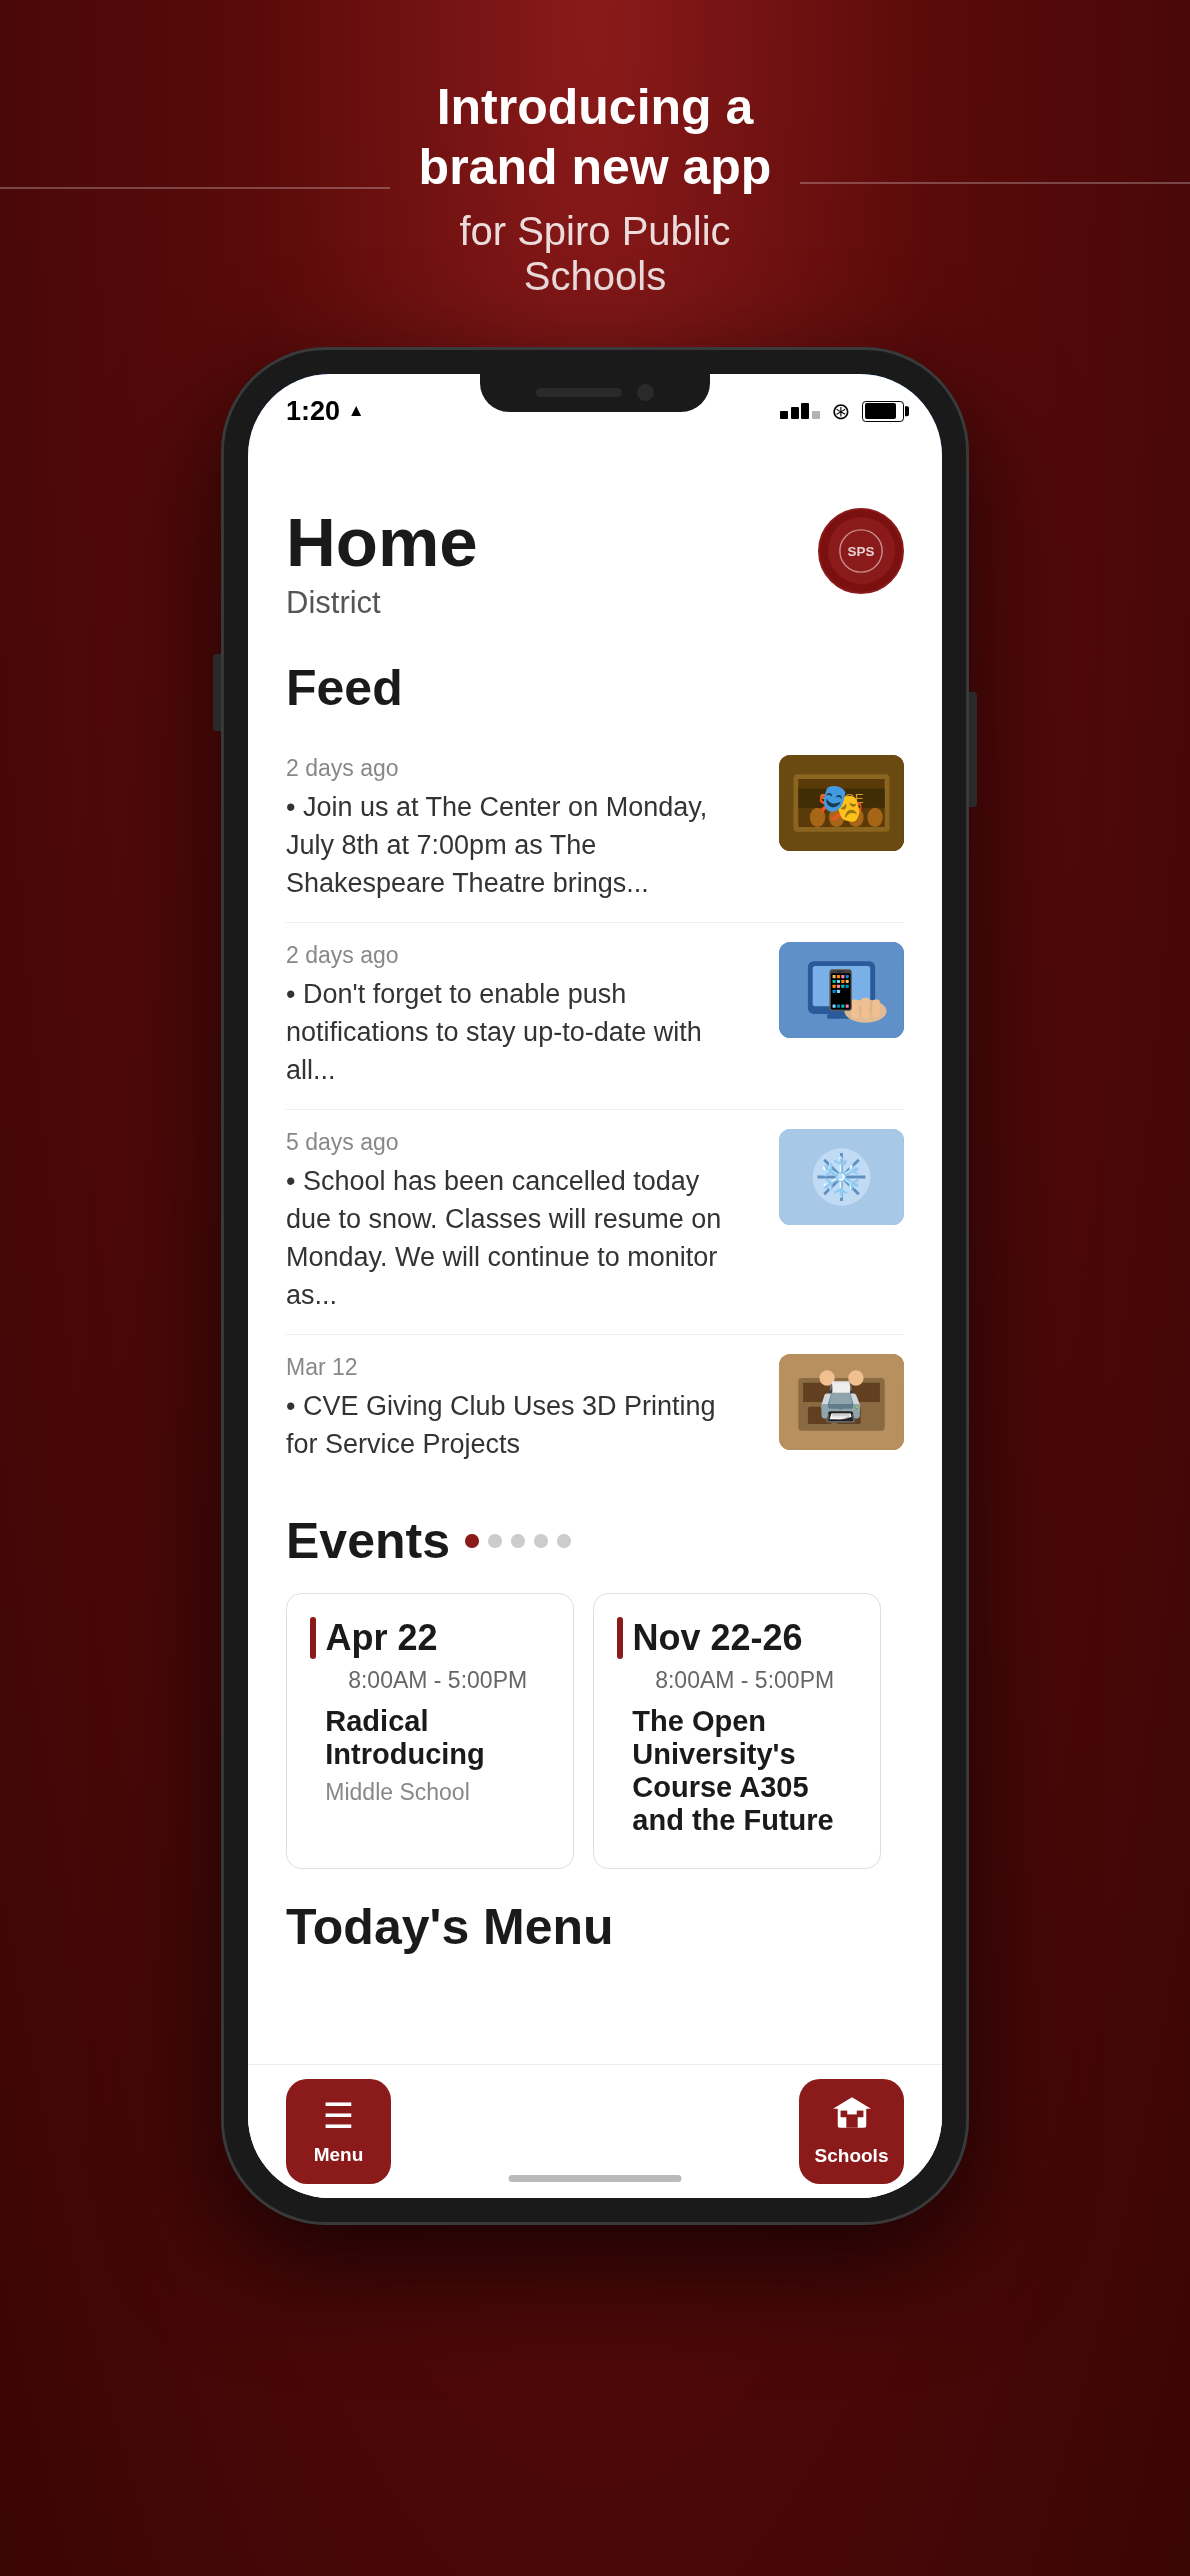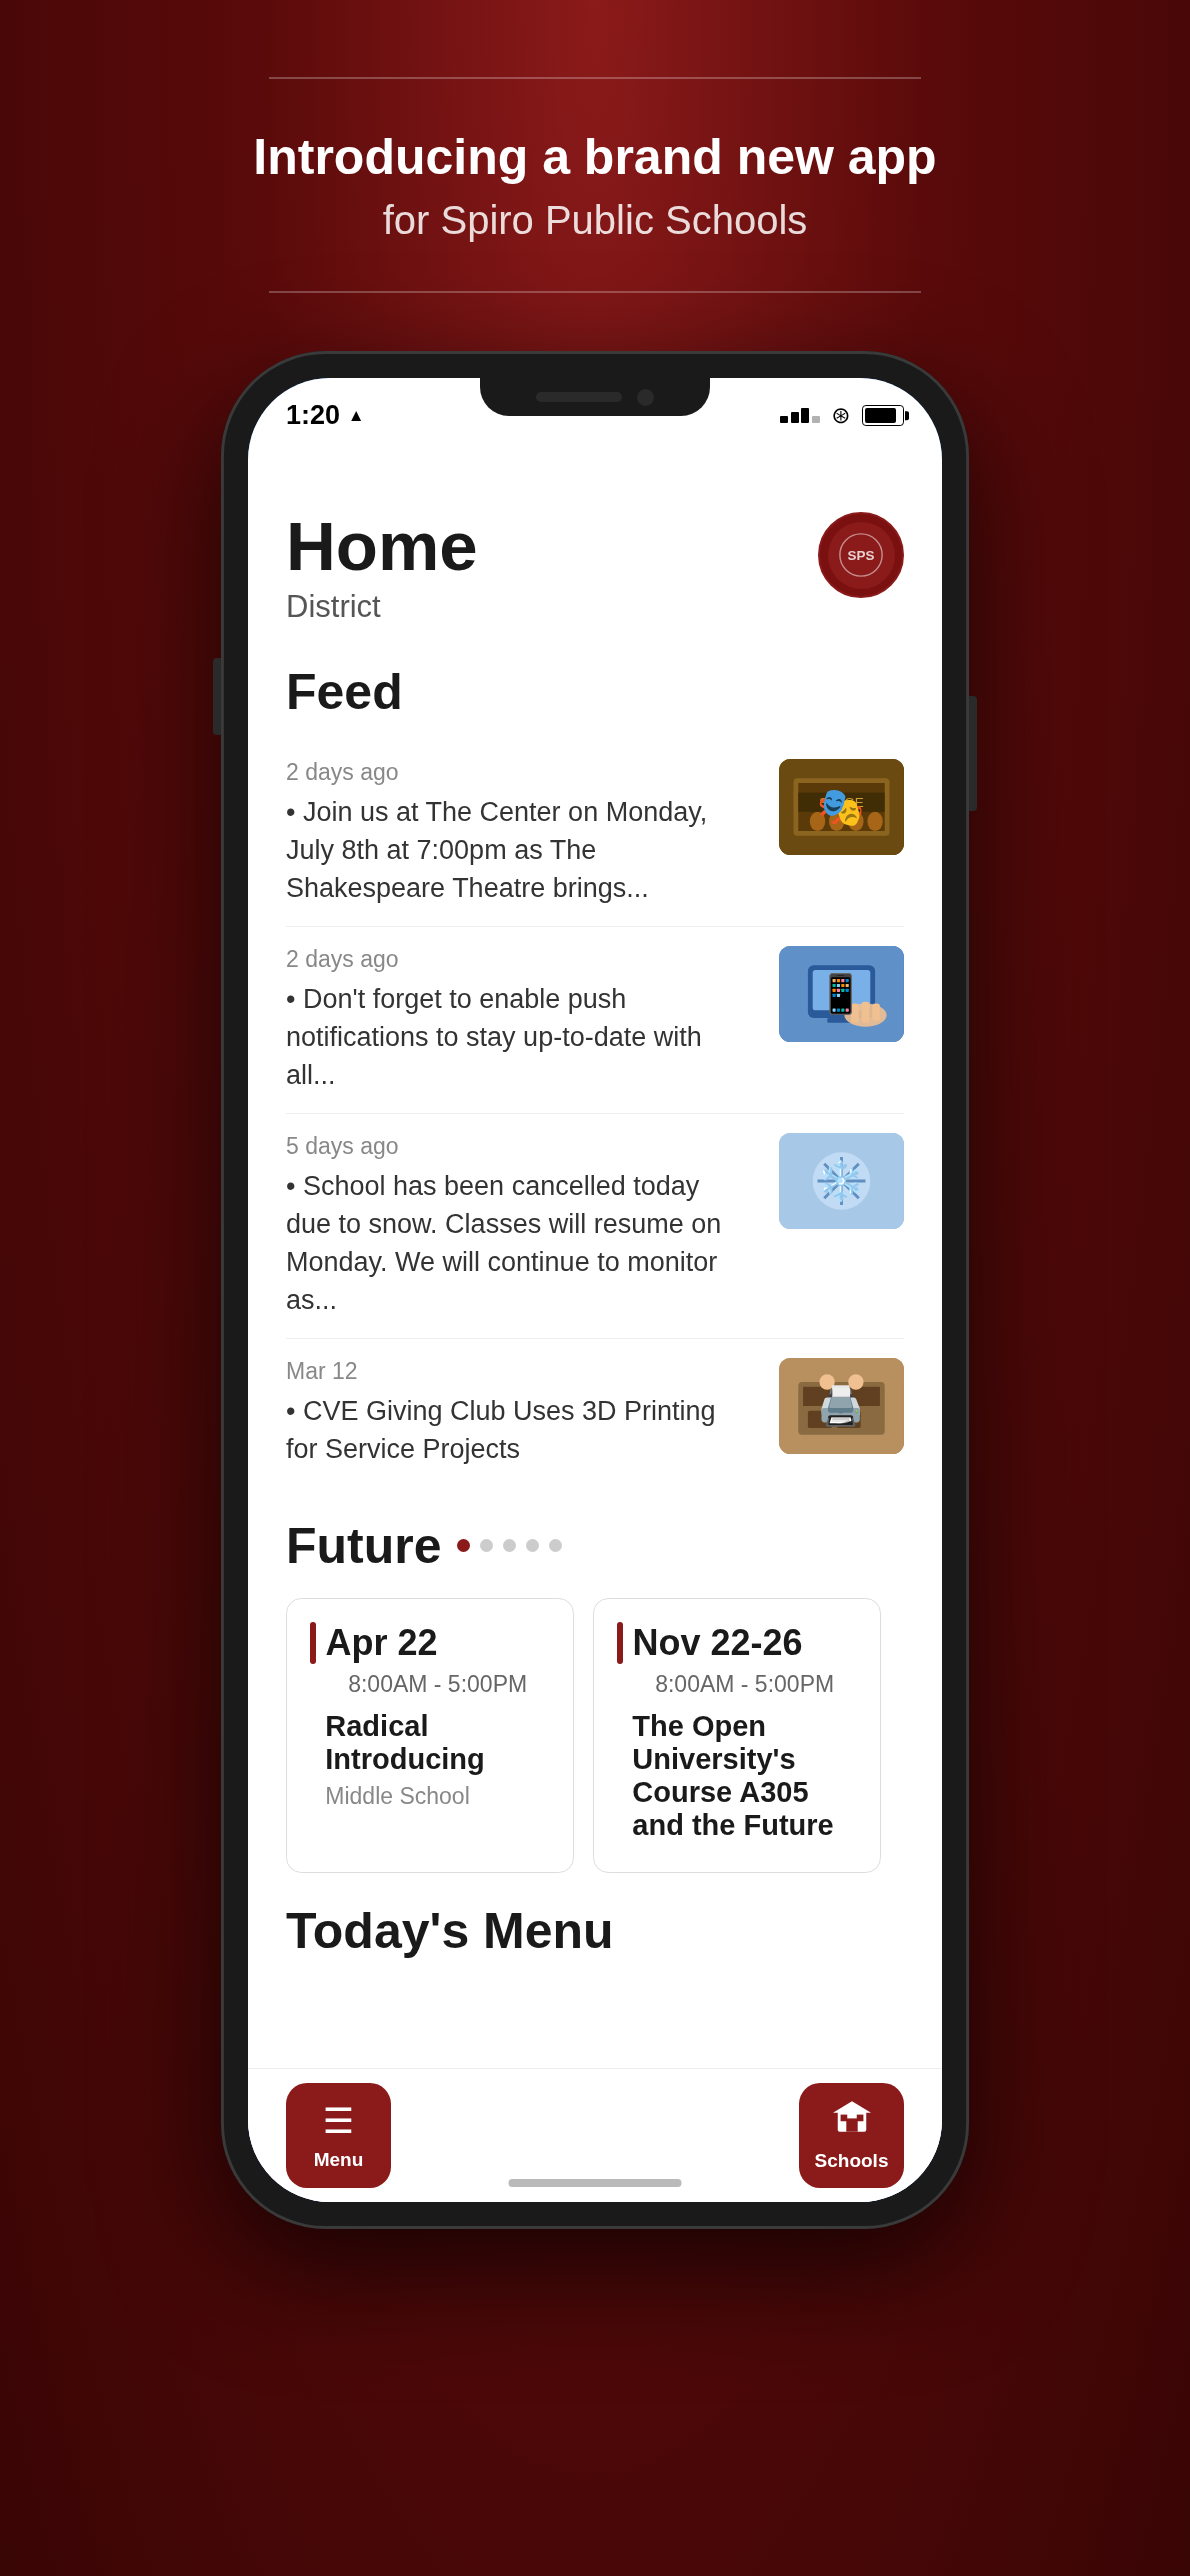--- a/index.html
+++ b/index.html
@@ -11,21 +11,21 @@
       display: flex;
       flex-direction: column;
       align-items: center;
       font-family: -apple-system, BlinkMacSystemFont, 'Helvetica Neue', sans-serif;
       overflow: hidden;
     }
 
     .header-section {
       width: 100%;
       display: flex;
-      flex-direction: column;
+      flex-direction: row;
       align-items: center;
       padding-top: 77px;
     }
 
     .divider-top {
       width: 652px;
       height: 1.9px;
       background: rgba(255,255,255,0.25);
       margin-bottom: 48px;
     }
@@ -690,21 +690,21 @@
                   <rect x="60" y="55" width="25" height="18" fill="#604020" rx="2"></rect>
 
                   <circle cx="50" cy="25" r="8" fill="#f0c090"></circle>
                   <circle cx="80" cy="25" r="8" fill="#f0c090"></circle>
                 </svg>
               </div>
             </div>
           </div>
 
           <div class="events-header">
-            <div class="events-title">Future</div>
+            <div class="events-title">Events</div>
             <div class="events-dots">
               <div class="events-dot active"></div>
               <div class="events-dot"></div>
               <div class="events-dot"></div>
               <div class="events-dot"></div>
               <div class="events-dot"></div>
             </div>
           </div>
 
           <div class="events-cards">

